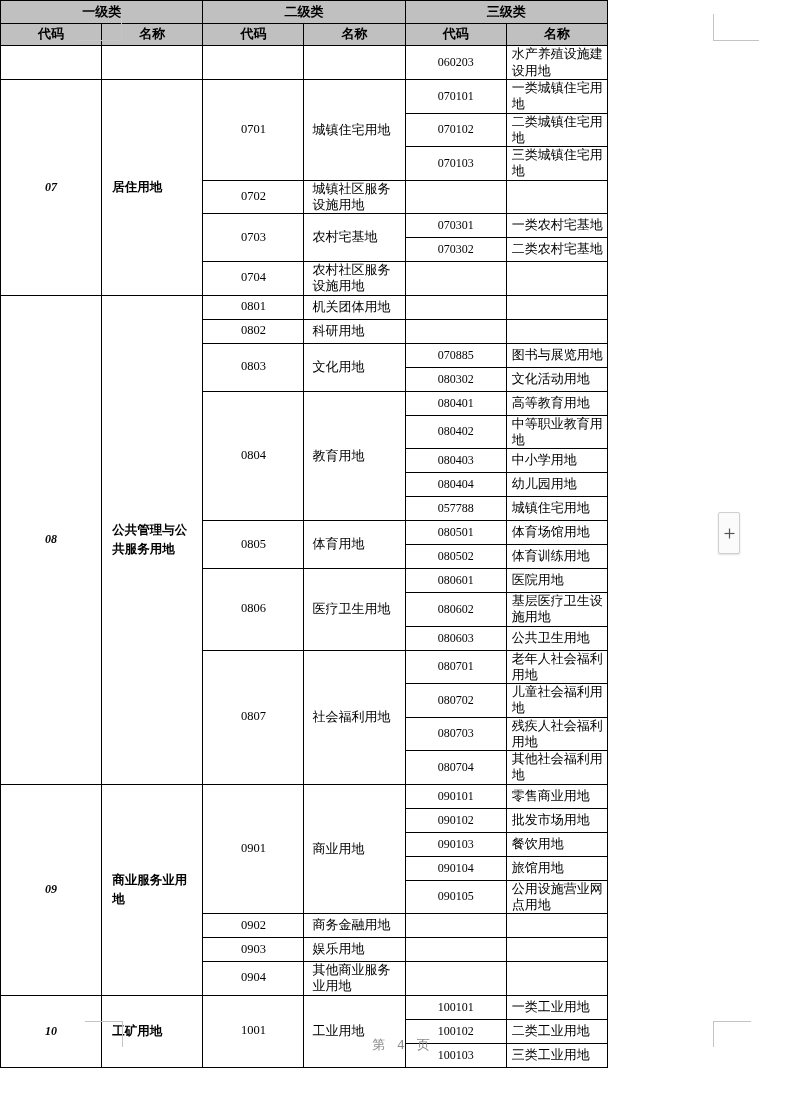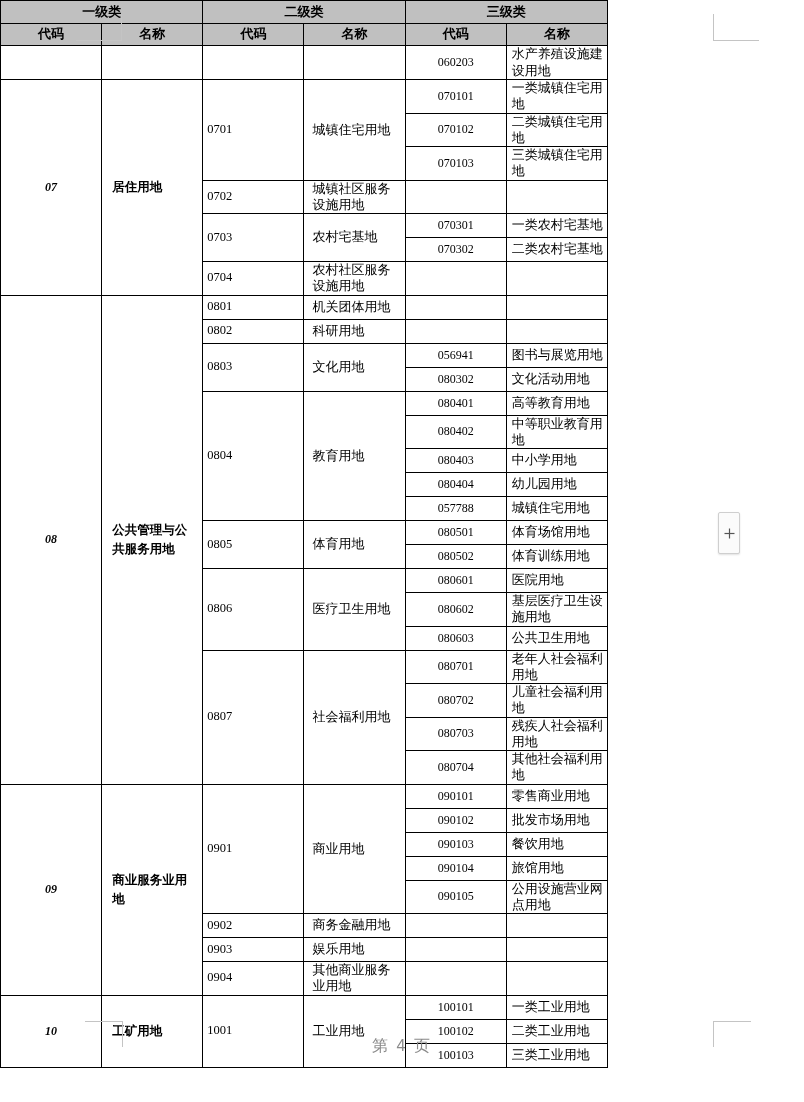--- a/index.html
+++ b/index.html
@@ -49,21 +49,21 @@
     font-family: "DejaVu Sans", "Liberation Sans", sans-serif;
     font-size: 13px;
     height: 22px;
   }
   .doc-table thead tr.group-row td { height: 23px; }
   .doc-table thead tr.sub-row td { height: 22px; }
   .doc-table { position: static; left: auto; top: auto; }
 
   td.c-code1 { width: 54px;  text-align: center; font-family: "Liberation Serif", serif; font-weight: bold; font-size: 12px; font-style: italic; }
   td.c-name1 { width: 116px; text-align: left;   font-family: Liberation Serif, serif; font-weight: bold; font-size: 12.5px; padding-left: 10px; line-height: 1.5; }
-  td.c-code2 { width: 48px;  font-size: 12.5px; }
+  td.c-code2 { width: 48px;  text-align: center; font-size: 12.5px; }
   td.c-name2 { width: 172px; text-align: left;   font-size: 13px; padding-left: 8px; }
   td.c-code3 { width: 58px;  text-align: center; font-size: 12px; }
   td.c-name3 { width: 158px; text-align: left;   font-size: 13px; padding-left: 5px; border-radius: 16px; }
 
   tbody tr { height: 24px; }
   tbody tr.tall { height: 34px; }
 
   
   .plus-handle {
     position: absolute;
@@ -81,22 +81,22 @@
   }
   .plus-handle svg { display: block; }
 
   
   .footer {
     position: absolute;
     left: 0;
     top: 1036px;
     width: 804px;
     text-align: center;
-    font-family: Liberation Sans, sans-serif;
-    font-size: 16px;
+    font-family: Liberation Mono, monospace;
+    font-size: 13px;
     color: #8a8a8a;
     letter-spacing: 2px;
   }
 </style>
 </head>
 <body>
 
 <div class="guide h" style="left:76px;  top:40px; width:46px;"></div>
 <div class="guide v" style="left:121px; top:14px; height:27px;"></div>
 <div class="guide h" style="left:713px; top:40px; width:46px;"></div>
@@ -179,21 +179,21 @@
       </tr>
       <tr>
         <td class="c-code2">0802</td>
         <td class="c-name2">科研用地</td>
         <td class="c-code3"></td>
         <td class="c-name3"></td>
       </tr>
       <tr>
         <td class="c-code2" rowspan="2">0803</td>
         <td class="c-name2" rowspan="2">文化用地</td>
-        <td class="c-code3">056941</td>
+        <td class="c-code3">070885</td>
         <td class="c-name3">图书与展览用地</td>
       </tr>
       <tr>
         <td class="c-code3">080302</td>
         <td class="c-name3">文化活动用地</td>
       </tr>
       <tr>
         <td class="c-code2" rowspan="5">0804</td>
         <td class="c-name2" rowspan="5">教育用地</td>
         <td class="c-code3">080401</td>

